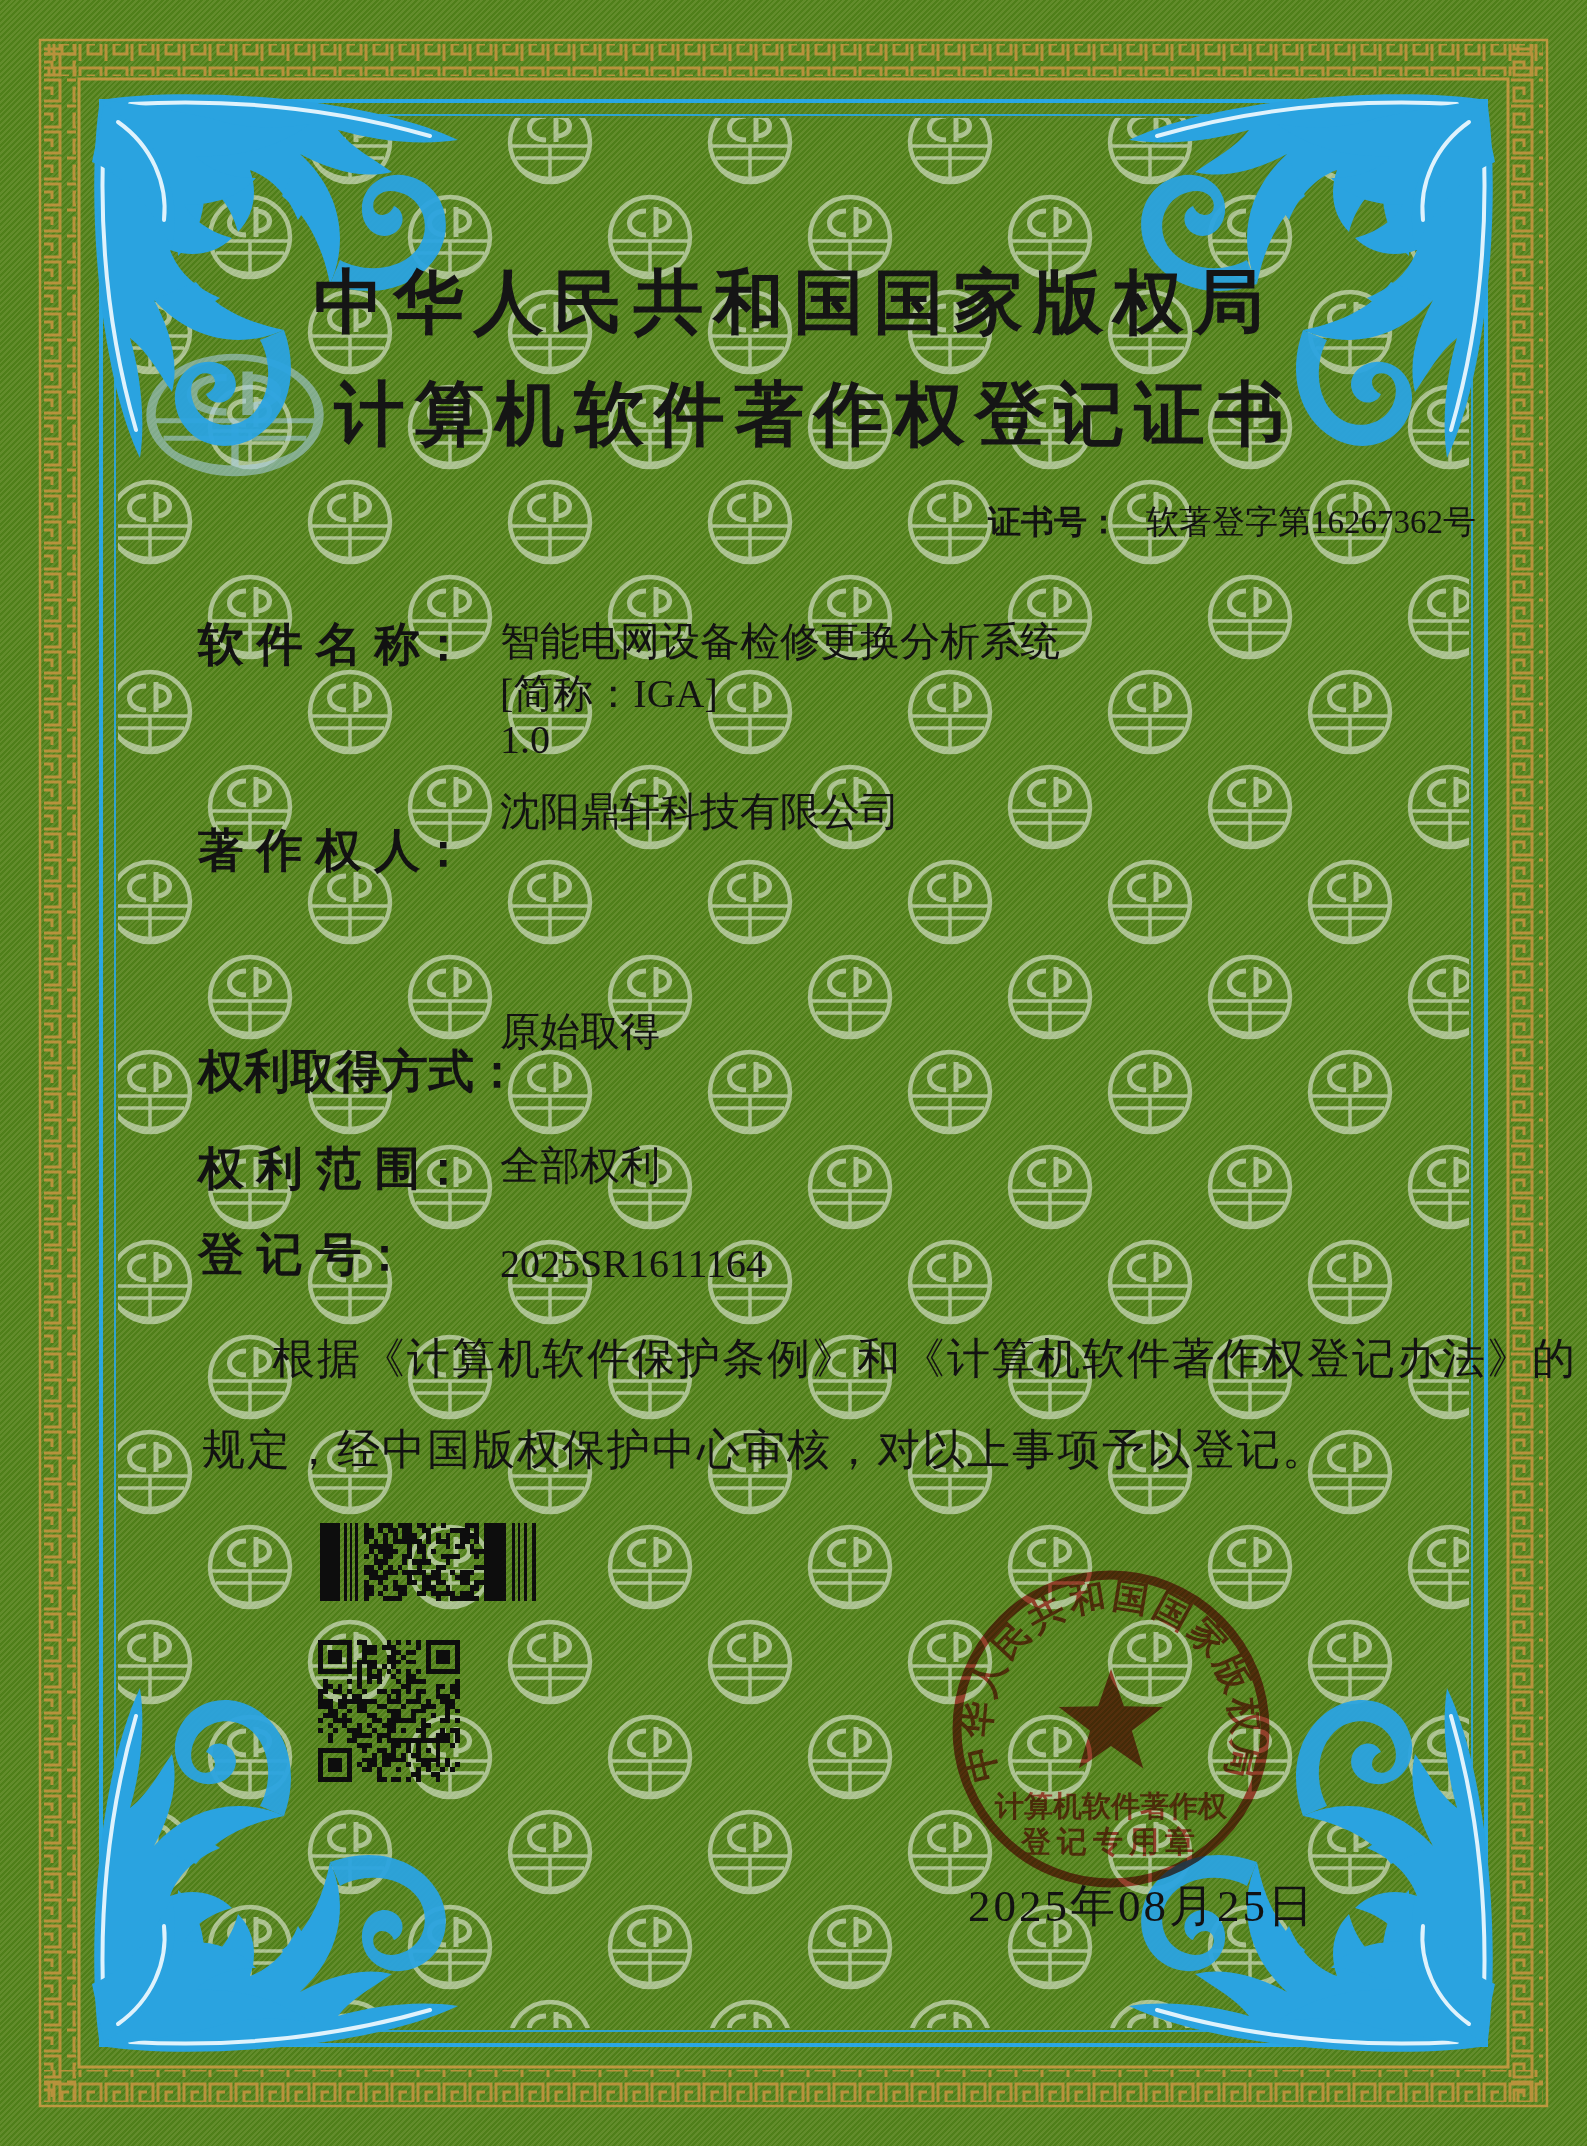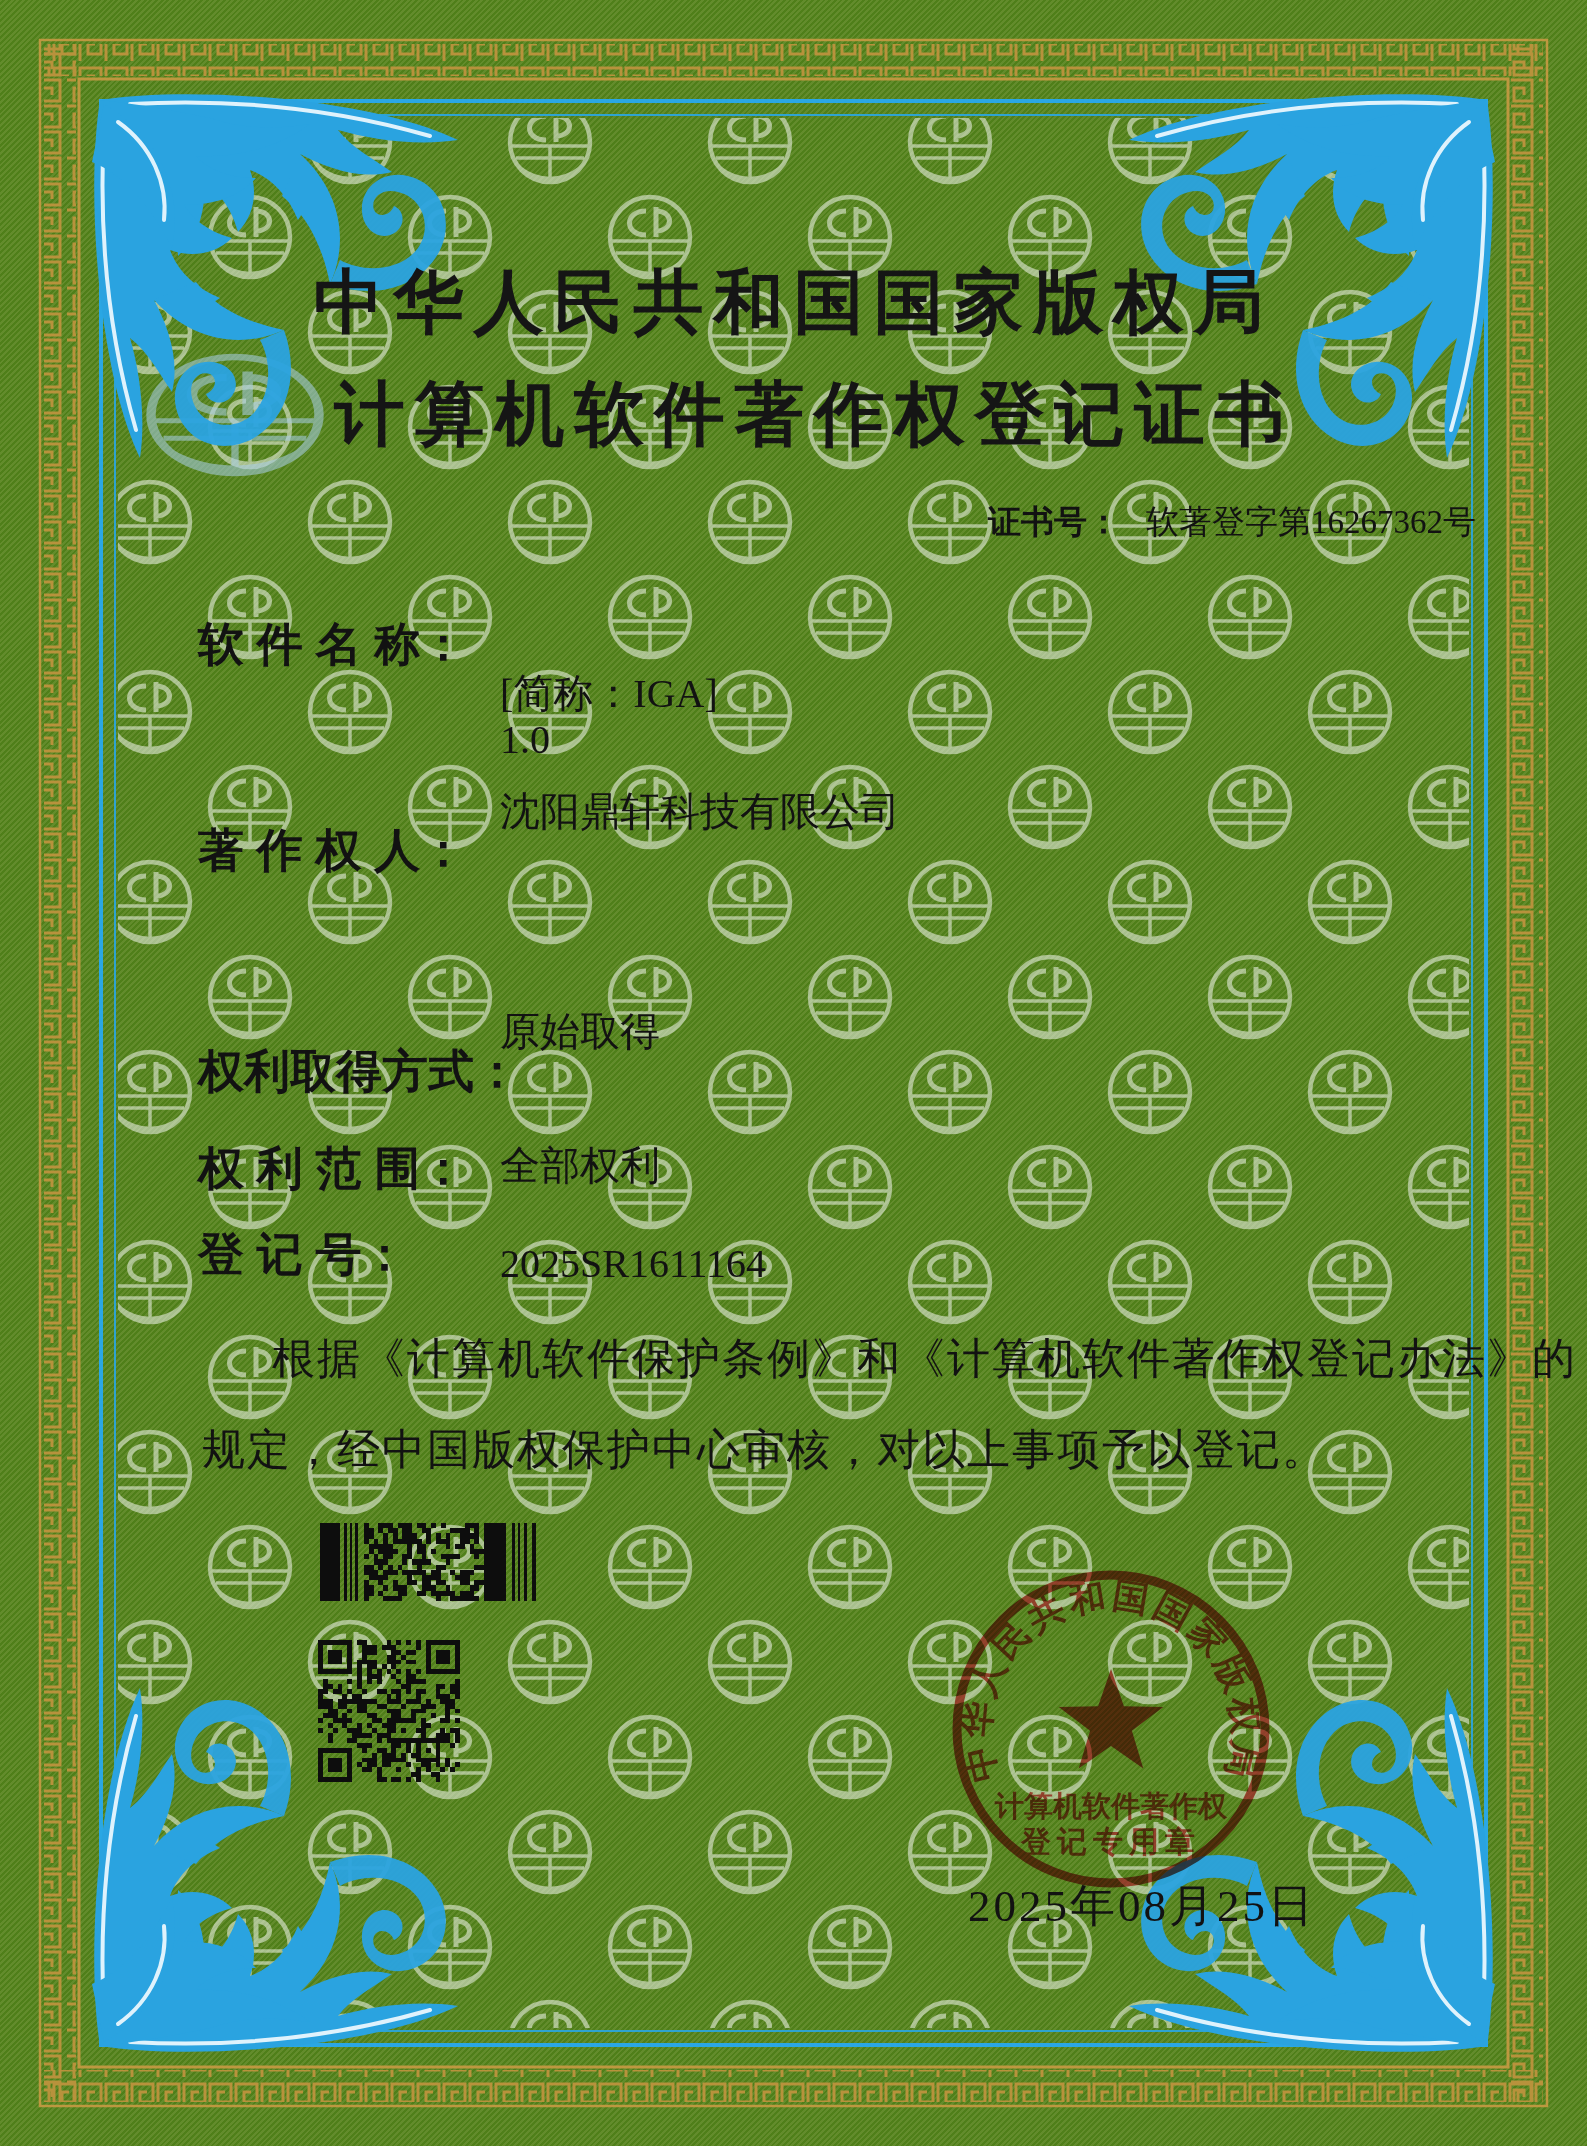--- a/index.html
+++ b/index.html
@@ -114,20 +114,21 @@
   </svg>
 
   <div class="txt title" style="top:256px;">中华人民共和国国家版权局</div>
   <div class="txt title" style="top:368px;padding-left:21px;">计算机软件著作权登记证书</div>
 
   <div class="txt certno">
     <span class="lab">证书号：</span><span>软著登字第16267362号</span>
   </div>
 
   <div class="txt lab-col" style="top:614px;">软 件 名 称：</div>
+  <div class="txt val-col" style="top:614px;">智能电网设备检修更换分析系统</div>
   <div class="txt val-col" style="top:666px;">[简称：IGA]</div>
   <div class="txt val-col" style="top:716px;">1.0</div>
 
   <div class="txt lab-col" style="top:820px;">著 作 权 人：</div>
   <div class="txt val-col" style="top:784px;">沈阳鼎轩科技有限公司</div>
 
   <div class="txt lab-col" style="top:1041px;text-align:right;">权利取得方式：</div>
   <div class="txt val-col" style="top:1004px;">原始取得</div>
 
   <div class="txt lab-col" style="top:1138px;">权 利 范 围：</div>

